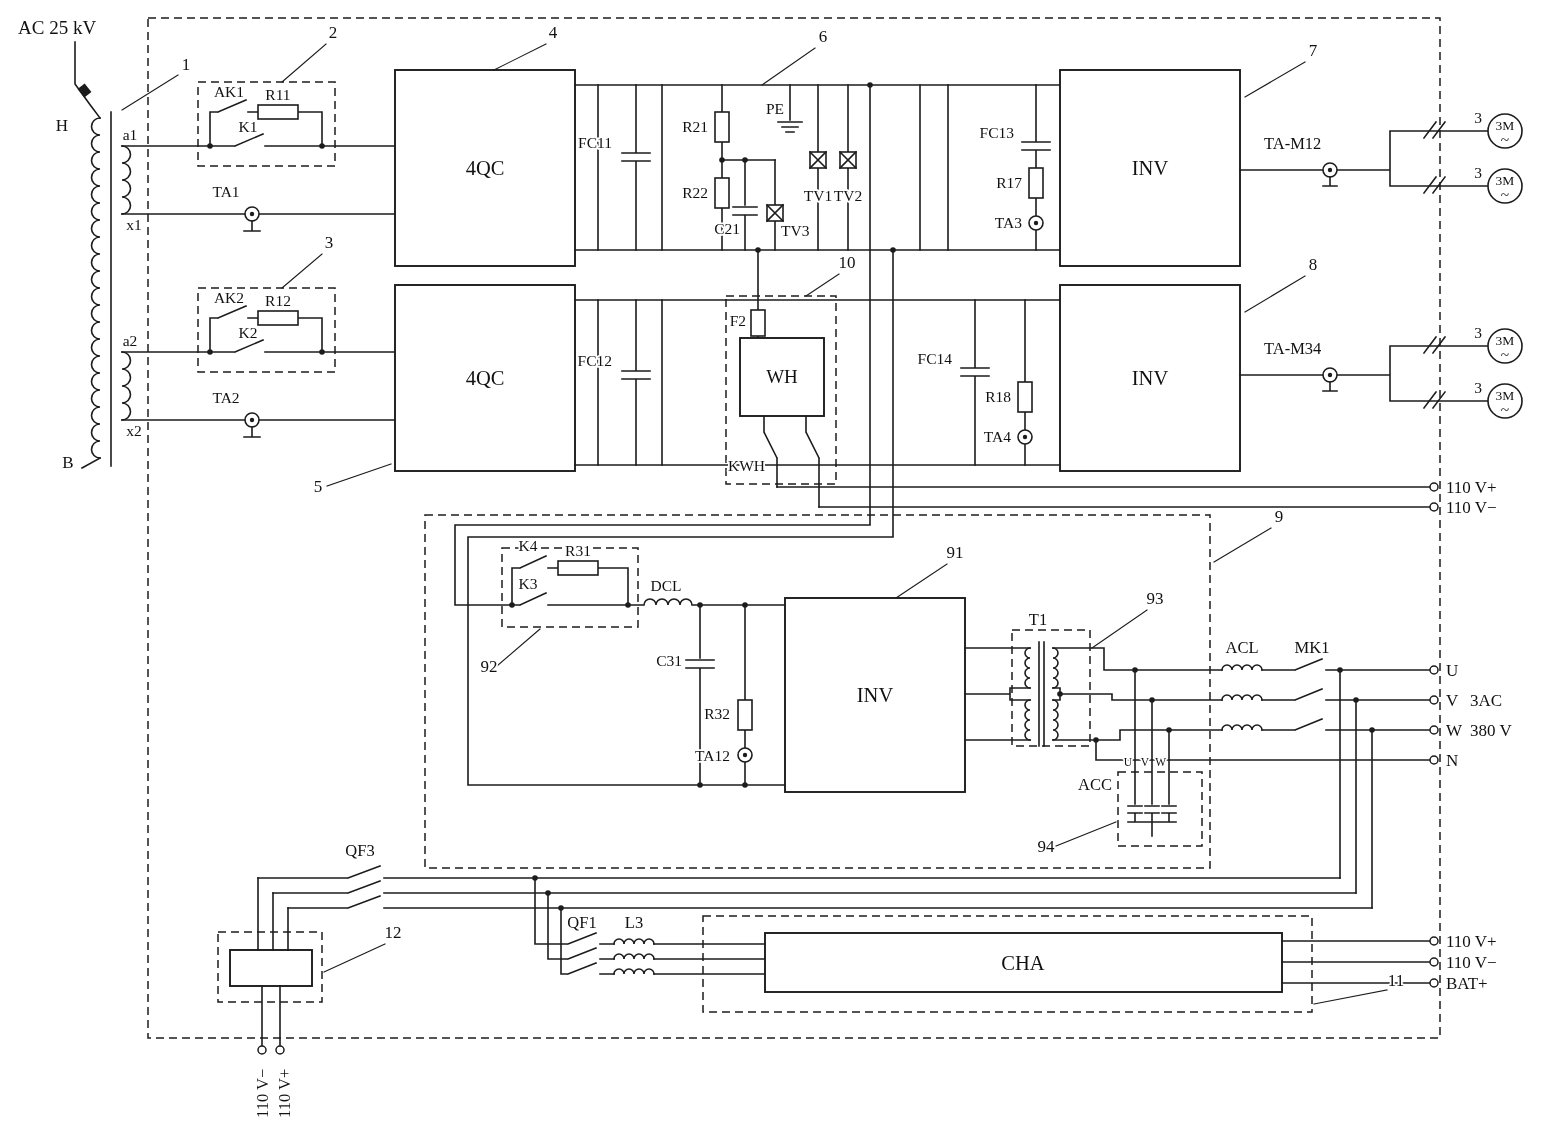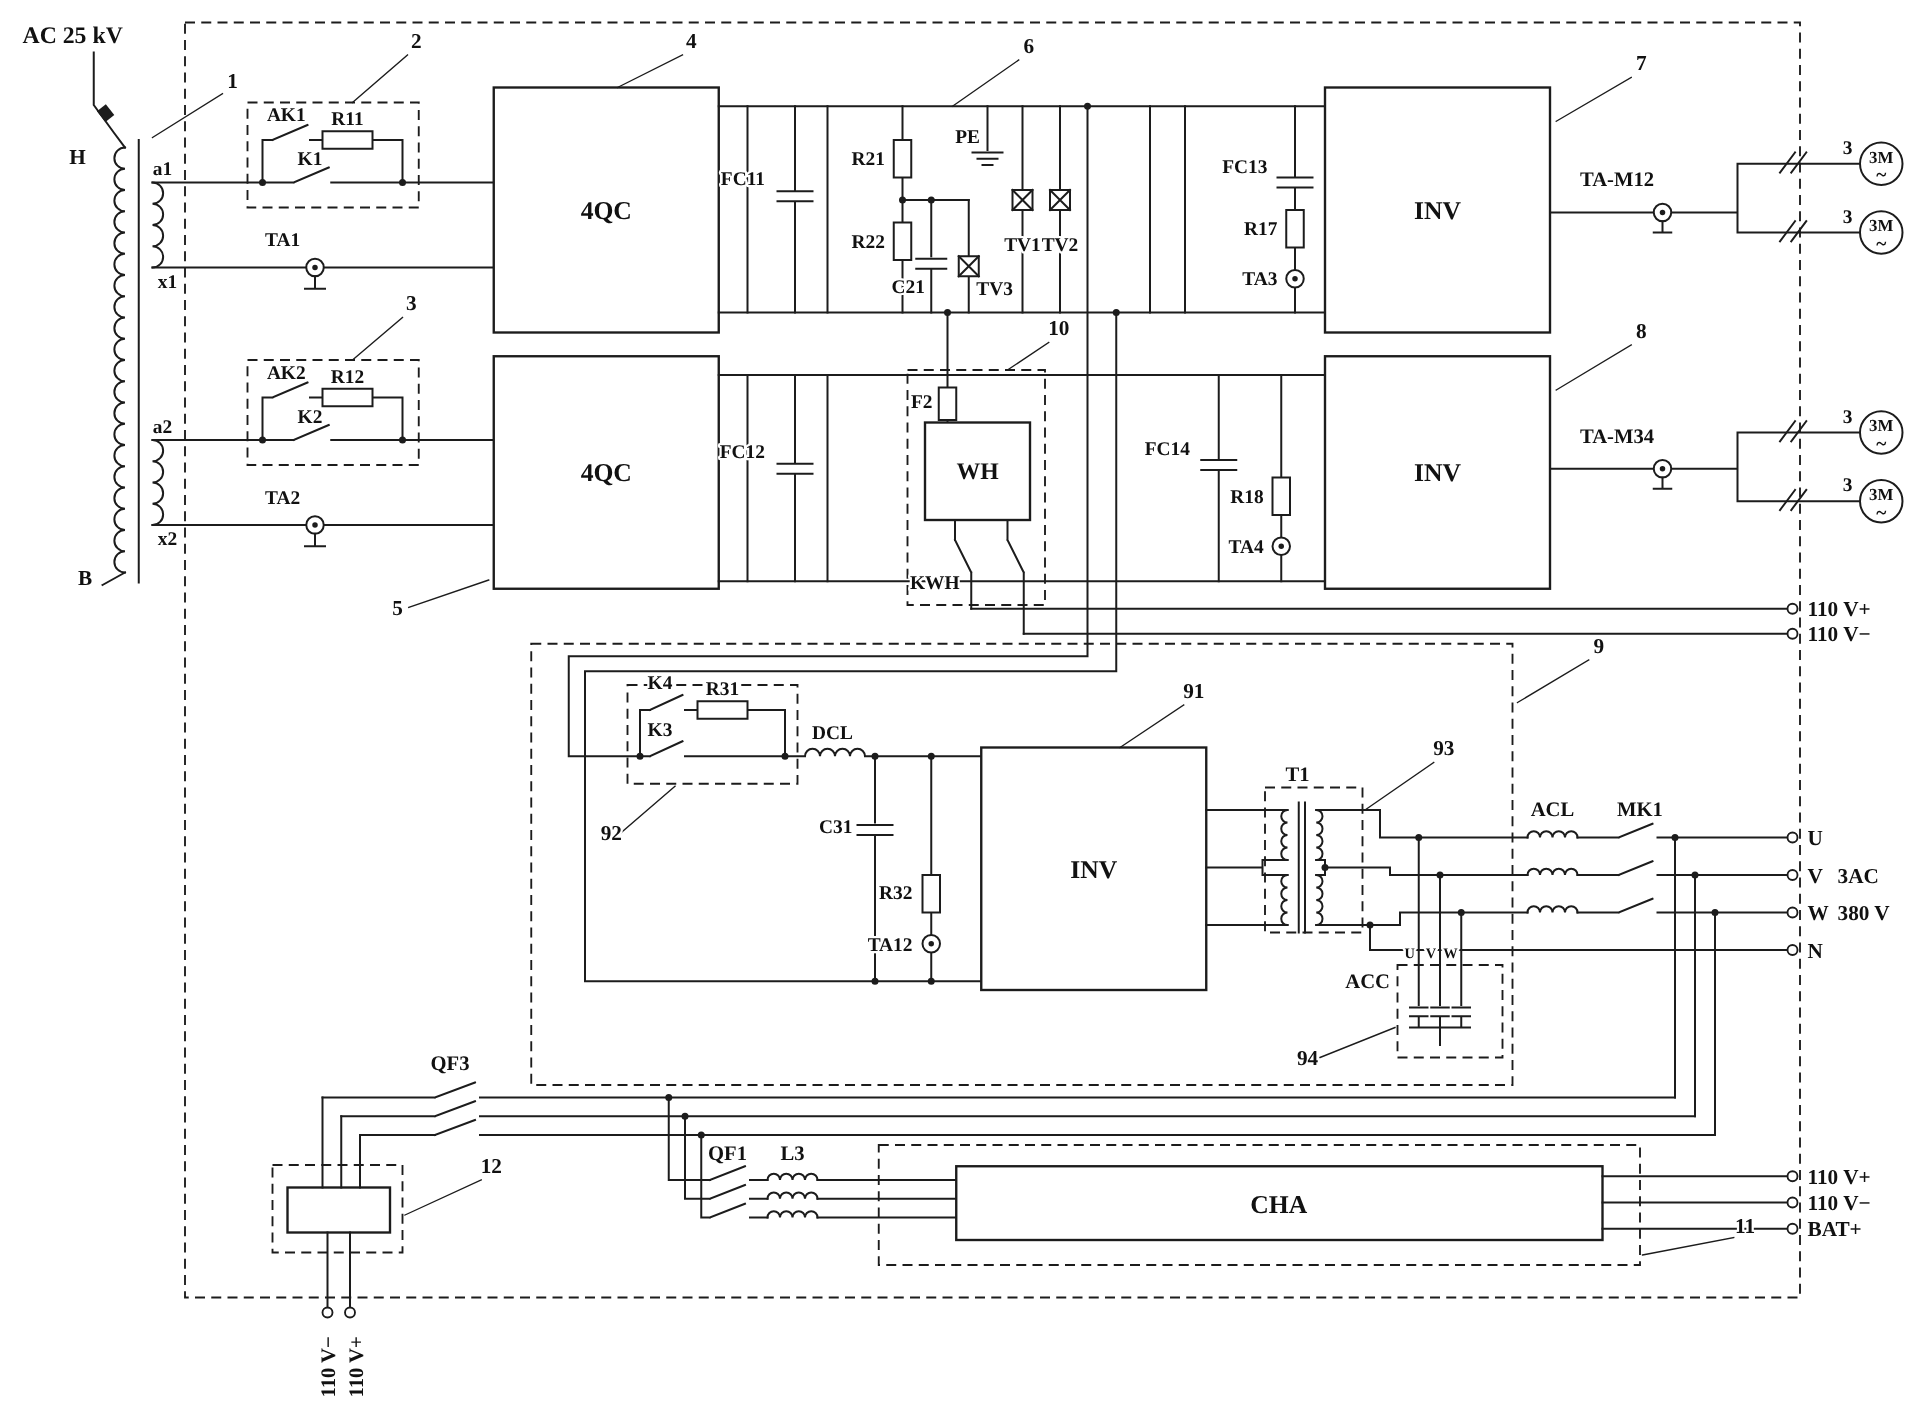--- a/index.html
+++ b/index.html
@@ -1,16 +1,16 @@
 <!DOCTYPE html>
 <html><head>
 <meta charset="utf-8">
 <style>
   html,body{margin:0;padding:0;background:#fff;}
-  #stage{width:1541px;height:1123px;position:relative;background:#fff;font-weight:bold;}
+  #stage{width:1541px;height:1123px;position:relative;background:#fff;}
   .t{font-family:"Liberation Serif","DejaVu Serif",serif;fill:#111;paint-order:stroke;stroke:#fff;stroke-width:3.5px;stroke-linejoin:round;}
   .s11{font-size:11.5px}.s13{font-size:13.5px}.s15{font-size:15.5px}.s16{font-size:16.5px}
   .s17{font-size:17px}.s19{font-size:19px}.s20{font-size:20.5px}
   .w{stroke:#1c1c1c;stroke-width:1.6;fill:none;stroke-linecap:square}
   .w2{stroke:#1c1c1c;stroke-width:1.9;fill:#fff}
   .d{stroke:#1c1c1c;stroke-width:1.5;fill:none;stroke-dasharray:8 5}
   .sym{stroke:#1c1c1c;stroke-width:1.6;fill:#fff}
   .dot{fill:#1c1c1c;stroke:none}
   .term{stroke:#1c1c1c;stroke-width:1.5;fill:#fff}
 </style>

